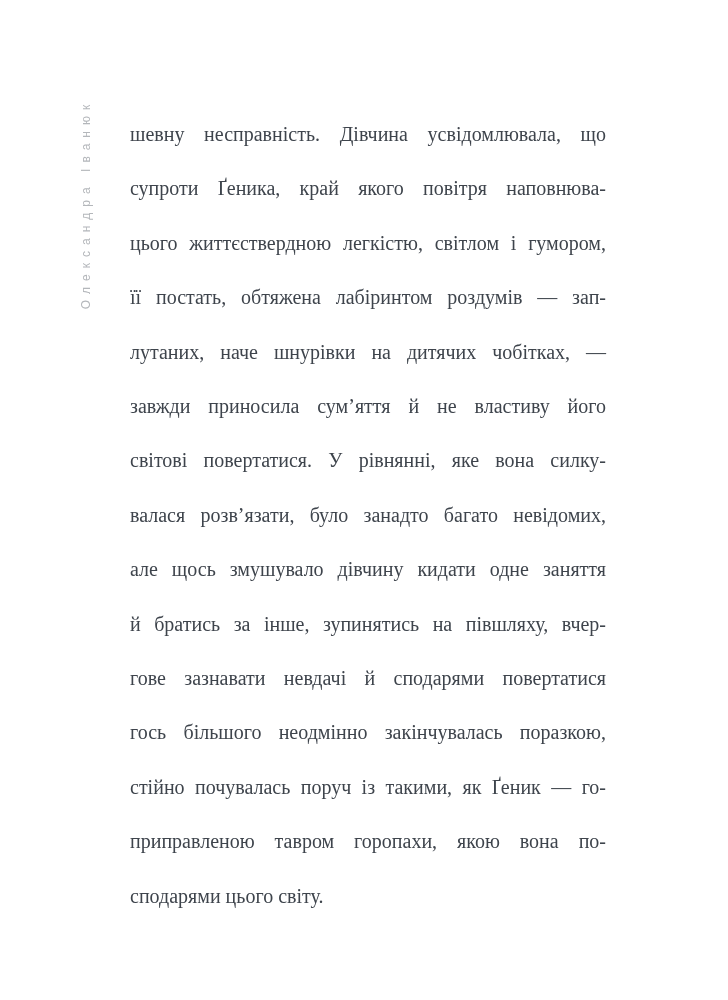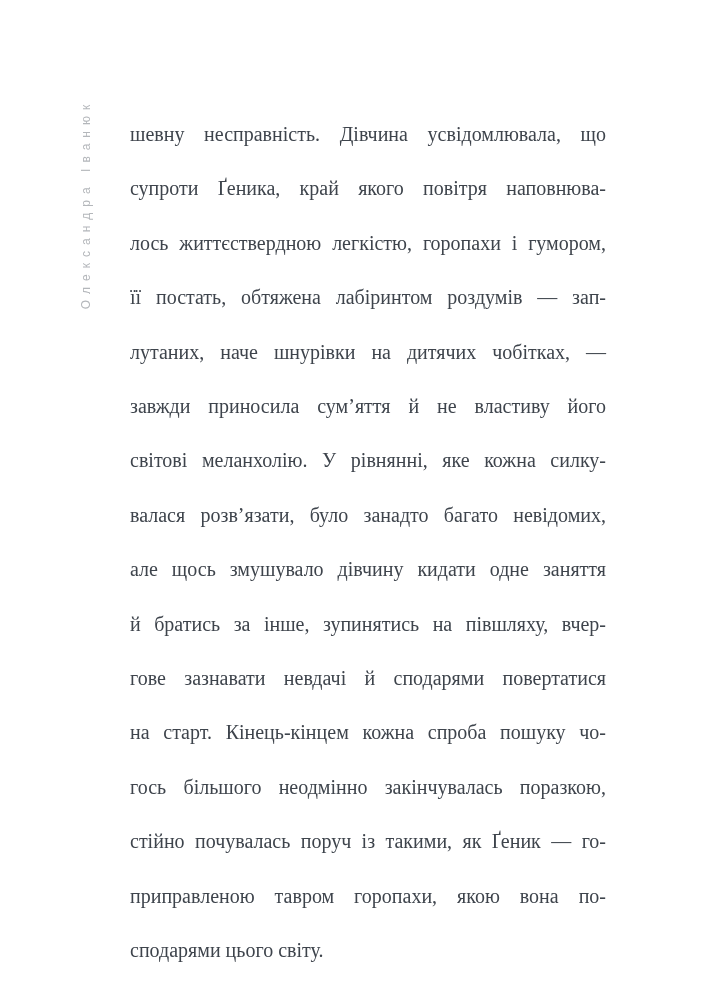--- a/index.html
+++ b/index.html
@@ -49,28 +49,27 @@
 </style>
 </head>
 <body>
 
 <div class="page">
   <div class="author-vertical">Олександра Іванюк</div>
 
   <div class="body-text">
       <div class="text-line">шевну несправність. Дівчина усвідомлювала, що</div>
       <div class="text-line">супроти Ґеника, край якого повітря наповнюва-</div>
-      <div class="text-line">лось життєствердною легкістю, горопахи і гумором,</div>
+      <div class="text-line">цього життєствердною легкістю, світлом і гумором,</div>
       <div class="text-line">її постать, обтяжена лабіринтом роздумів — зап-</div>
       <div class="text-line">лутаних, наче шнурівки на дитячих чобітках, —</div>
       <div class="text-line">завжди приносила сум’яття й не властиву його</div>
-      <div class="text-line">світові меланхолію. У рівнянні, яке кожна силку-</div>
+      <div class="text-line">світові повертатися. У рівнянні, яке вона силку-</div>
       <div class="text-line">валася розв’язати, було занадто багато невідомих,</div>
       <div class="text-line">але щось змушувало дівчину кидати одне заняття</div>
       <div class="text-line">й братись за інше, зупинятись на півшляху, вчер-</div>
       <div class="text-line">гове зазнавати невдачі й сподарями повертатися</div>
-      <div class="text-line">на старт. Кінець-кінцем кожна спроба пошуку чо-</div>
       <div class="text-line">гось більшого неодмінно закінчувалась поразкою,</div>
       <div class="text-line">стійно почувалась поруч із такими, як Ґеник — го-</div>
       <div class="text-line">приправленою тавром горопахи, якою вона по-</div>
       <div class="text-line last-line">сподарями цього світу.</div>
     </div>
 </div>
 
 </body></html>

